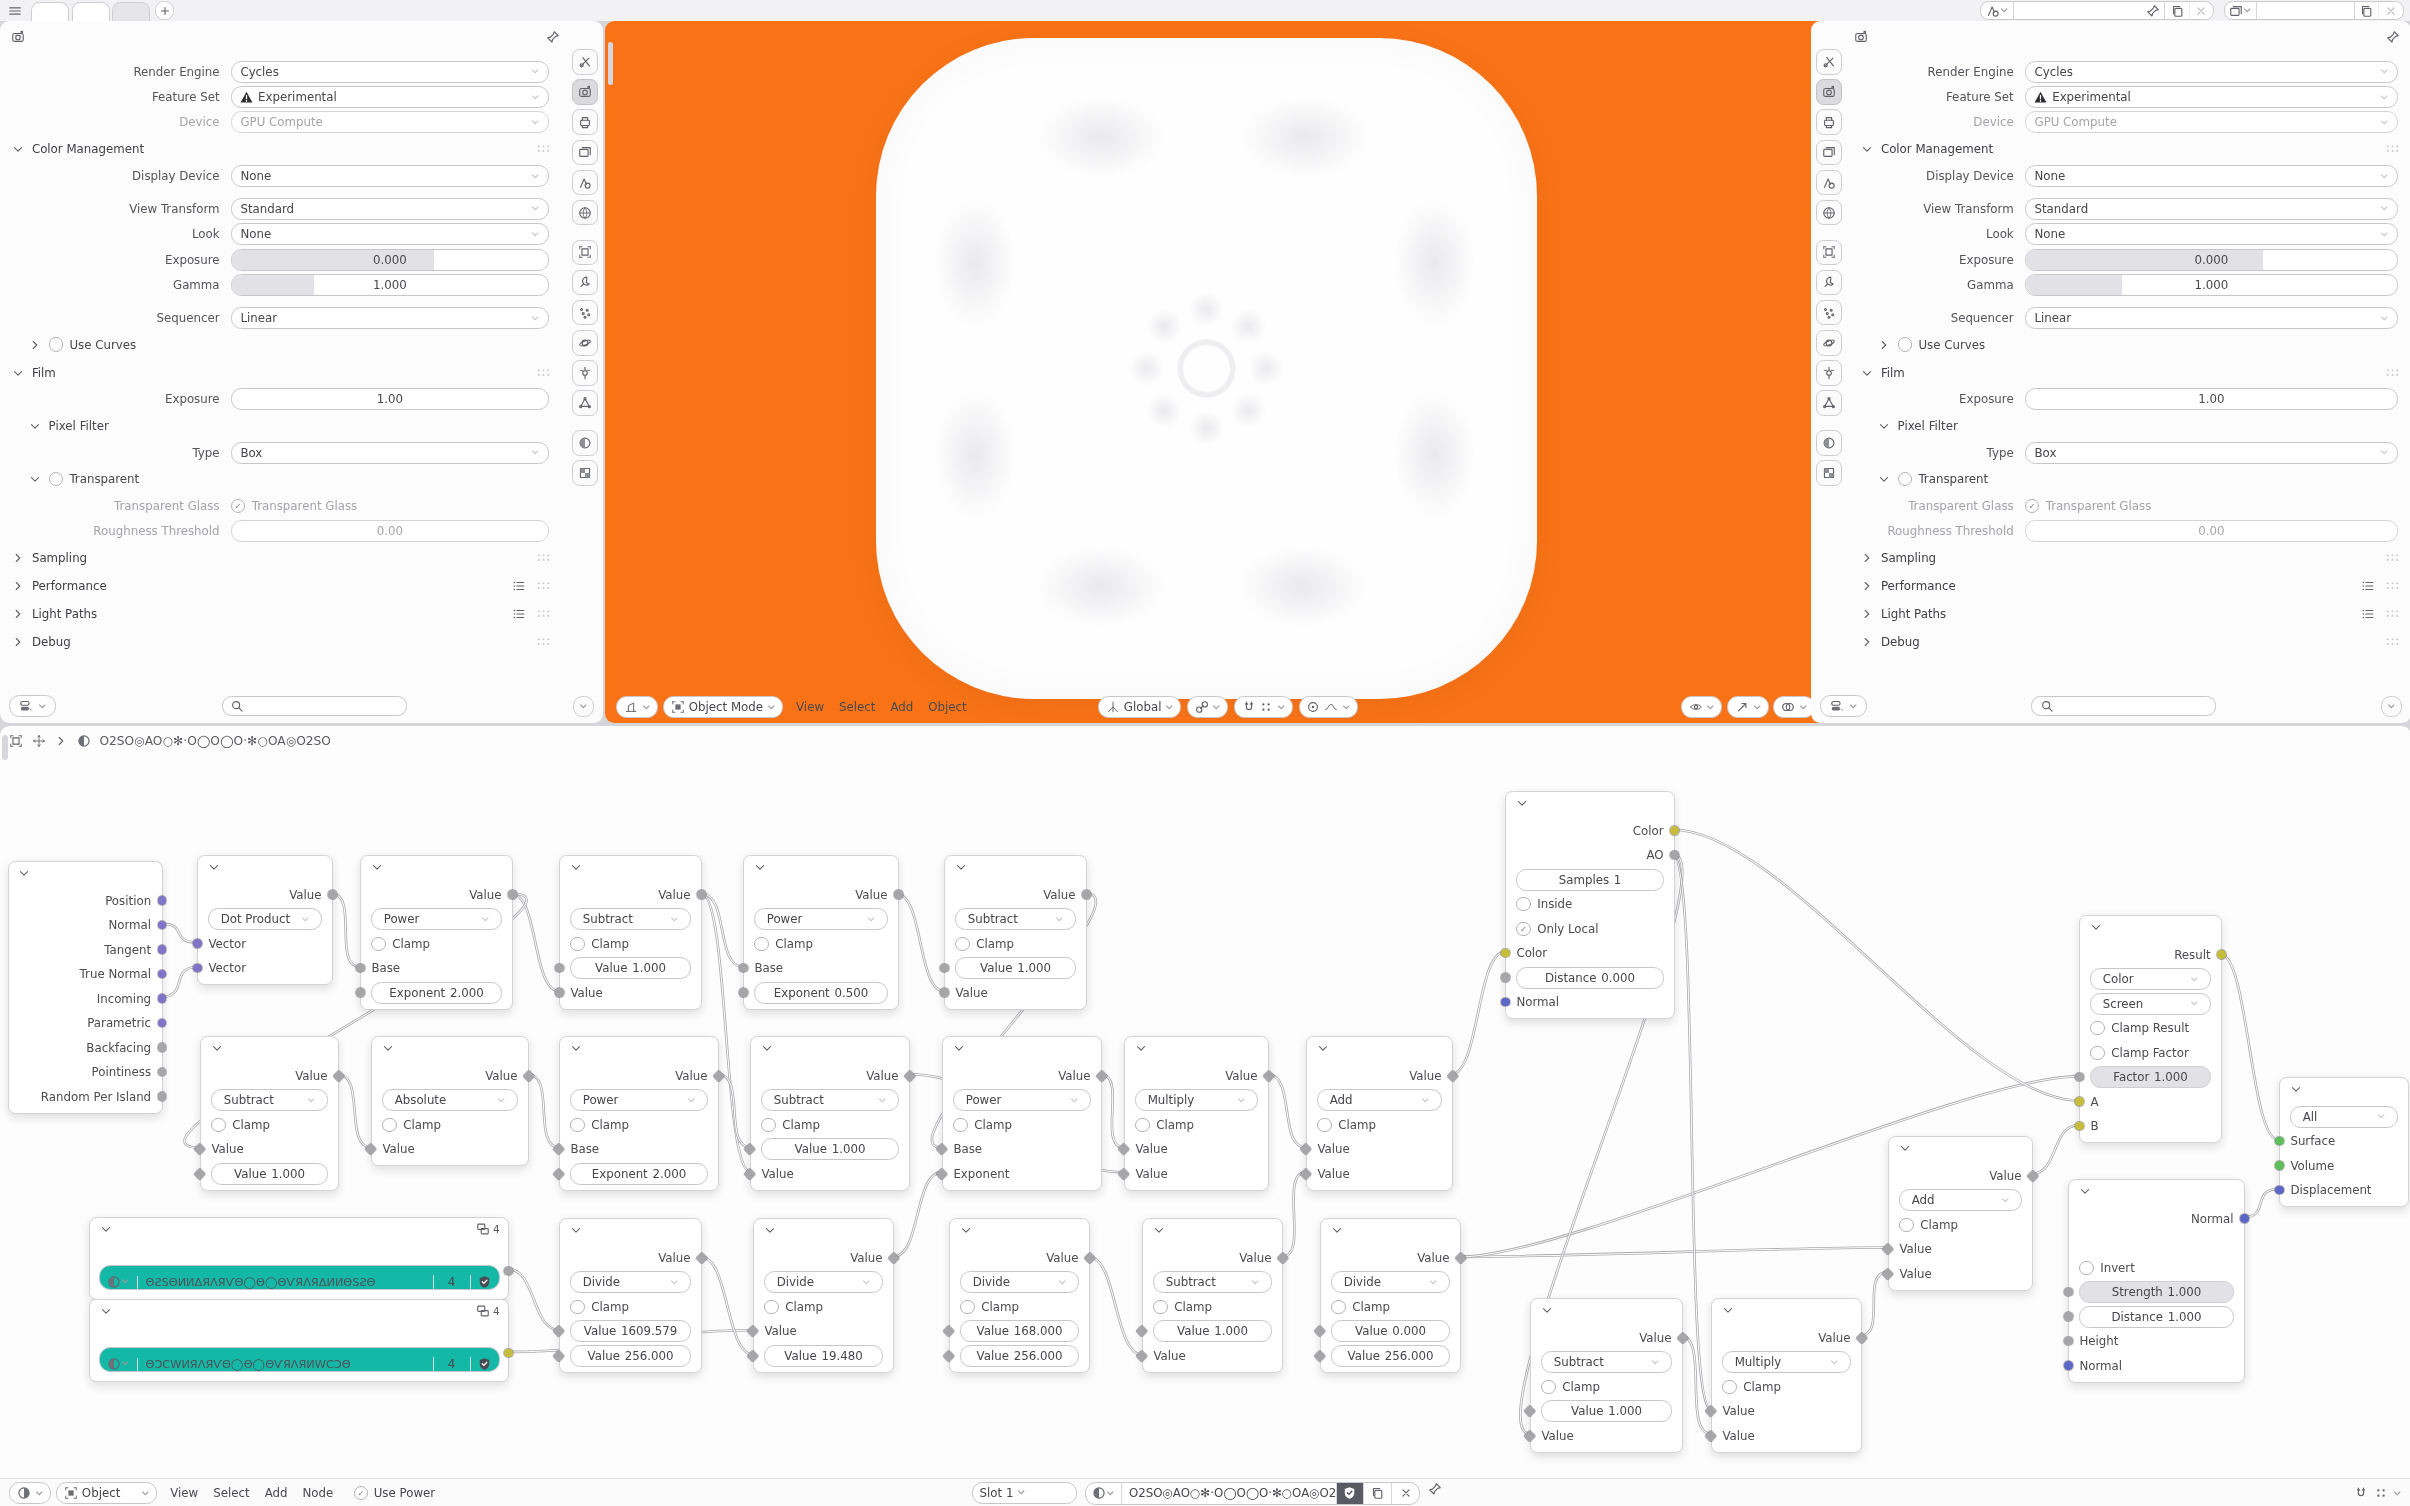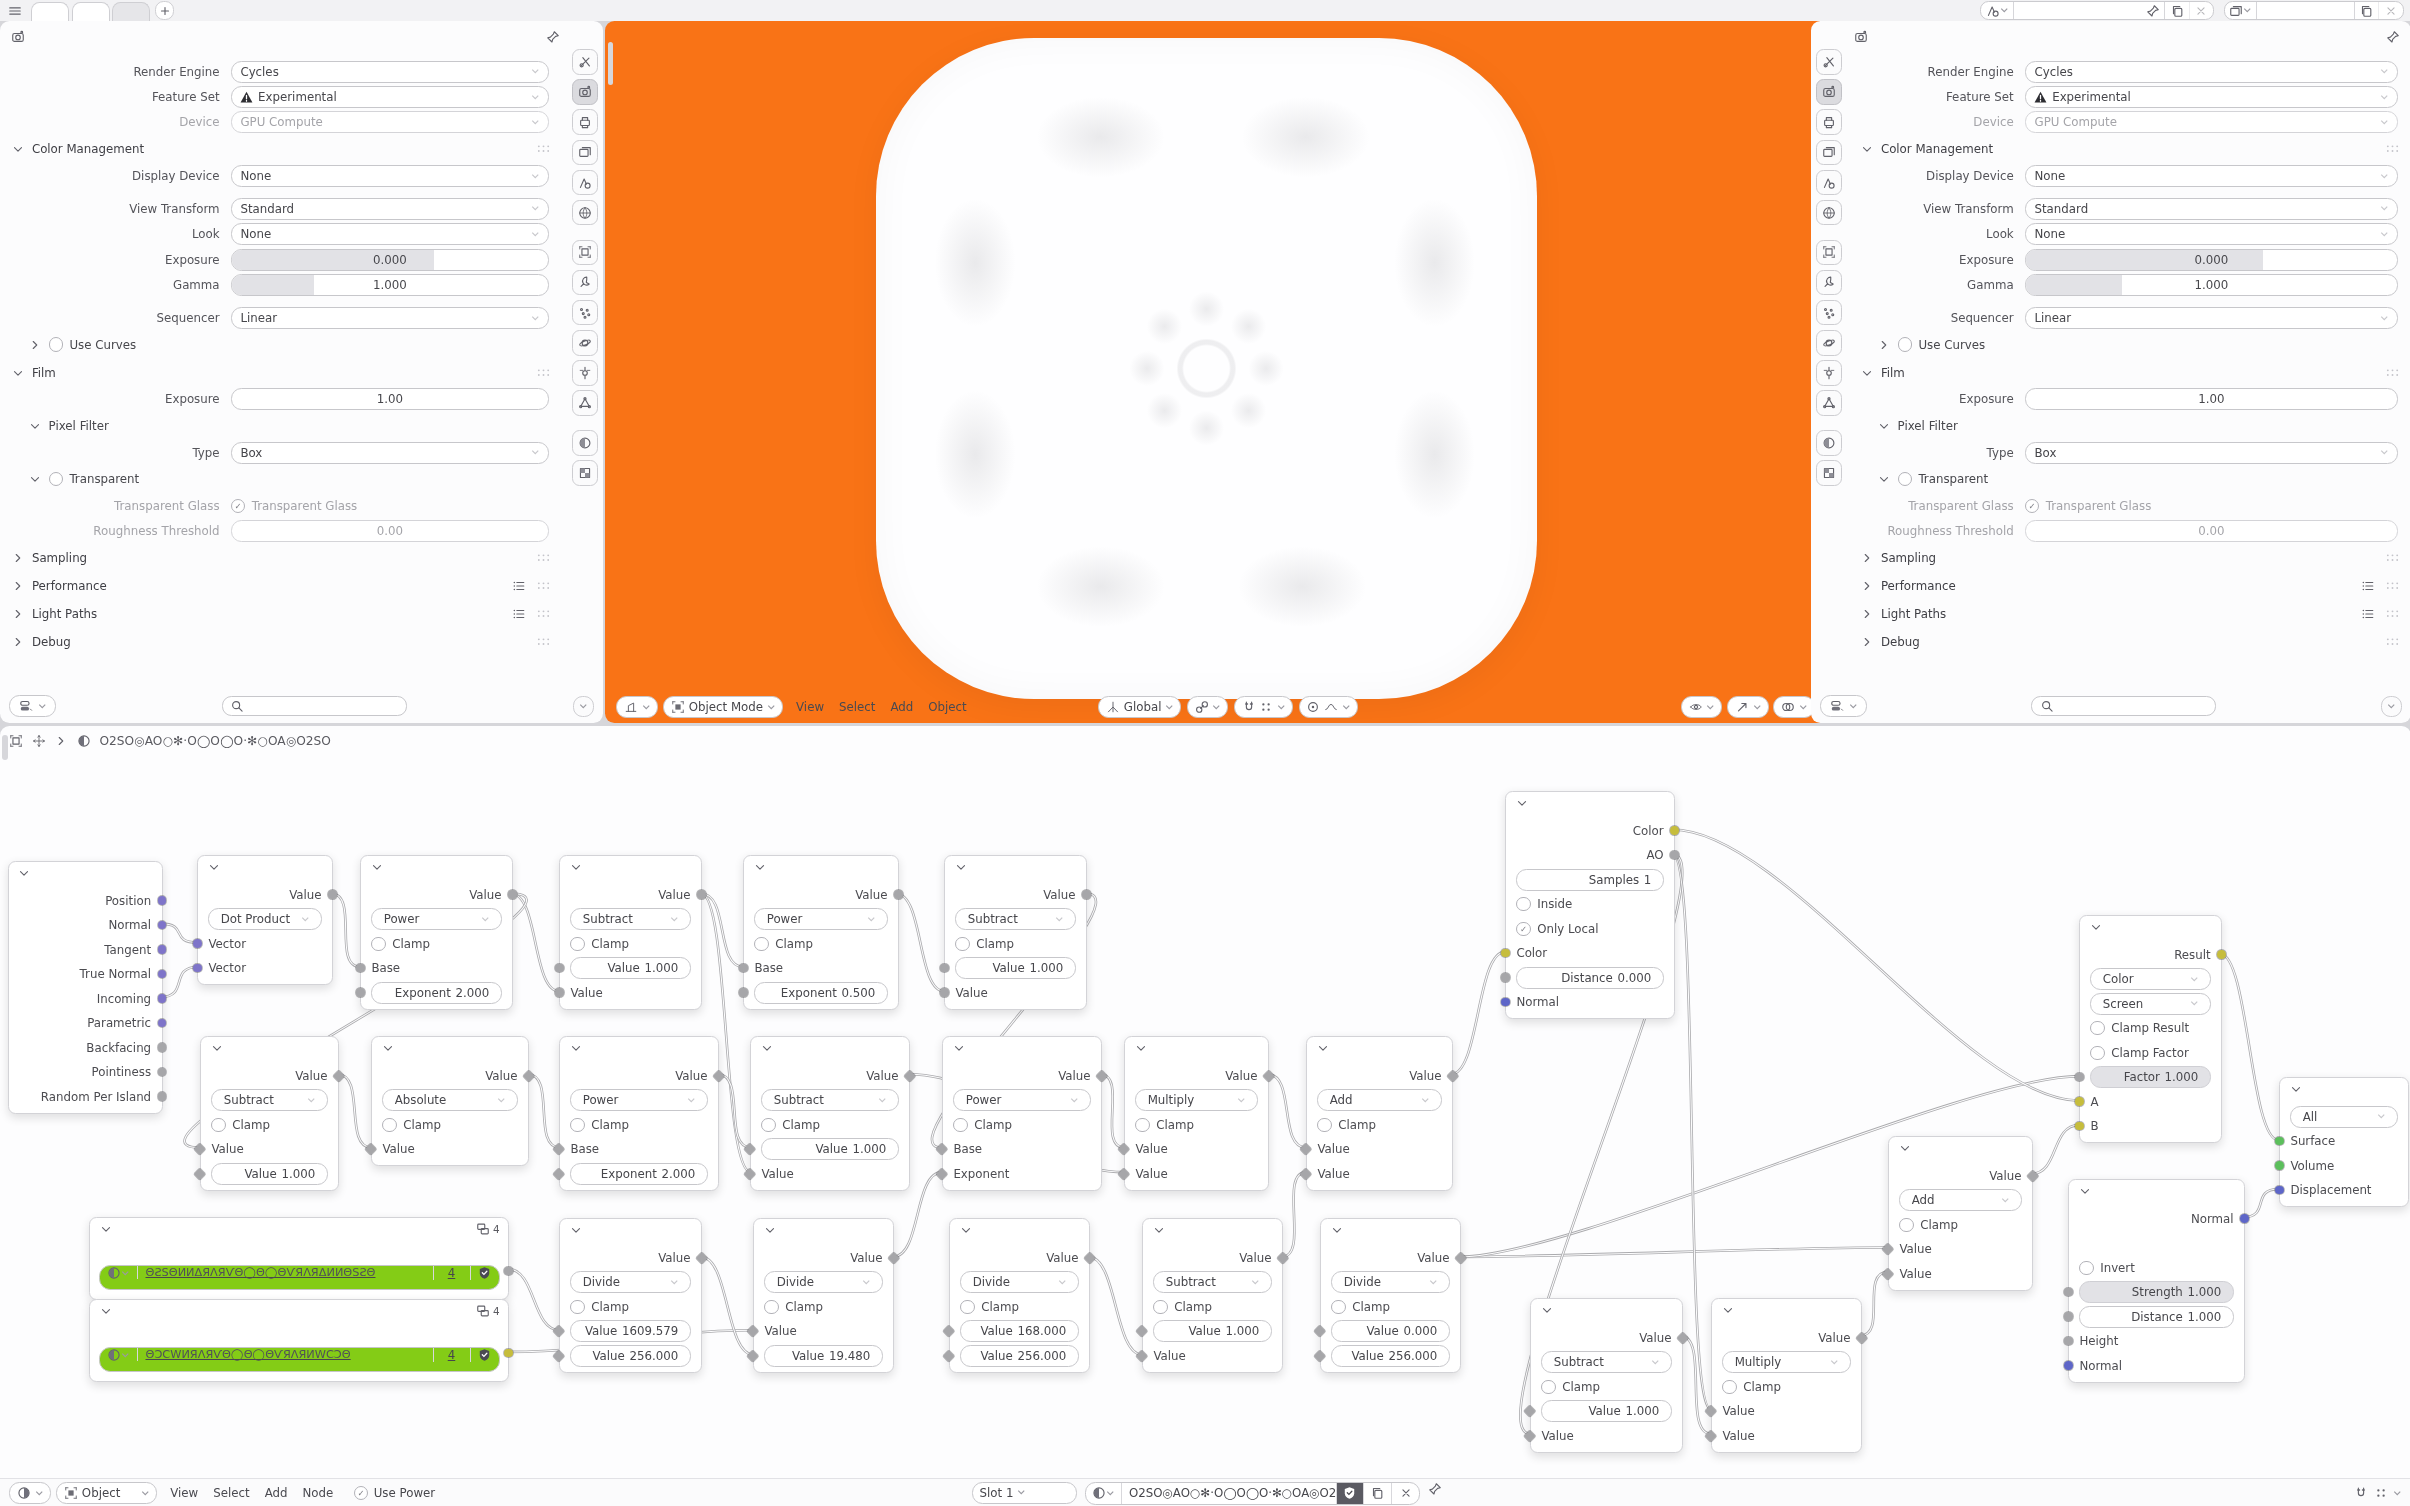--- a/index.html
+++ b/index.html
@@ -59,28 +59,28 @@
   
   #neditor{left:0;top:726px;width:2411px;height:781px;background:#fdfdfe;border-radius:9.4px 9.4px 0 0;}
   #nwires{position:absolute;left:0;top:0;pointer-events:none;}
   .crumb{position:absolute;left:9.4px;top:7.5px;display:flex;align-items:center;gap:8.5px;color:#5a5a60;font-size:12.2px;}
   .node{position:absolute;background:#fff;border:0.9px solid #d3d3d7;border-radius:7.5px;box-shadow:0 3.8px 9.4px rgba(0,0,0,.12);}
   .nhd{height:22.6px;display:flex;align-items:center;padding:0 8.5px;color:#76767c;gap:5.6px;}
   .nhd .bdg{margin-left:auto;display:flex;align-items:center;gap:2.8px;font-size:10.4px;color:#5b5b61;}
   .nbody{padding:3.8px 0;}
   .nrow{height:24.5px;display:flex;align-items:center;padding:0 10.4px;position:relative;color:#4c4c51;}
   .nrow.out{justify-content:flex-end;}
-  .nrow .pill{flex:1;justify-content:flex-end;padding:0 11.3px;}
+  .nrow .pill{flex:1;justify-content:center;padding:0 11.3px;}
   .nrow .pill.filled{background:#e2e2e6;border-color:#cfcfd4;}
   .nrow .pill .vlab{}
   .sk{position:absolute;top:50%;width:8.5px;height:8.5px;margin-top:-4.2px;border-radius:50%;box-shadow:0 0 0 0.9px rgba(90,90,95,.45);}
   .sk.inp{left:-4.7px;}
   .sk.outp{right:-4.7px;}
   .sk.dm{width:7.5px;height:7.5px;margin-top:-3.8px;border-radius:1.4px;transform:rotate(45deg);}
-  .imgsel{display:flex;height:22.6px;border:0.9px solid #c6c6ca;border-radius:11.3px;overflow:hidden;background:#84cc16;margin:24.5px 8.5px 0 8.5px;align-items:flex-start;text-decoration:underline;}
+  .imgsel{display:flex;height:22.6px;border:0.9px solid #c6c6ca;border-radius:11.3px;overflow:hidden;background:#14b8a6;margin:24.5px 8.5px 0 8.5px;align-items:flex-end;}
   .imgsel .seg{display:flex;align-items:center;justify-content:center;padding:0 7.5px;}
   .imgsel .seg+.seg{border-left:0.9px solid #d8d8dc;}
   .imgsel .nm{flex:1;justify-content:flex-start;font-size:11.3px;color:#515157;overflow:hidden;white-space:nowrap;}
   .nfoot{position:absolute;left:0;right:0;bottom:0;height:28px;background:#fbfbfc;border-top:0.9px solid #e2e2e6;display:flex;align-items:center;padding:0 9.4px;gap:5.6px;}
   .matgrp{display:flex;align-items:center;height:21px;border:0.9px solid #c7c7cb;border-radius:10.4px;background:#fff;overflow:hidden;}
   .matgrp .seg{height:100%;display:flex;align-items:center;padding:0 6.6px;}
   .matgrp .seg+.seg{border-left:0.9px solid #d8d8dc;}
   .matgrp .dark{background:#5a5a62;}
 </style>
 </head>

